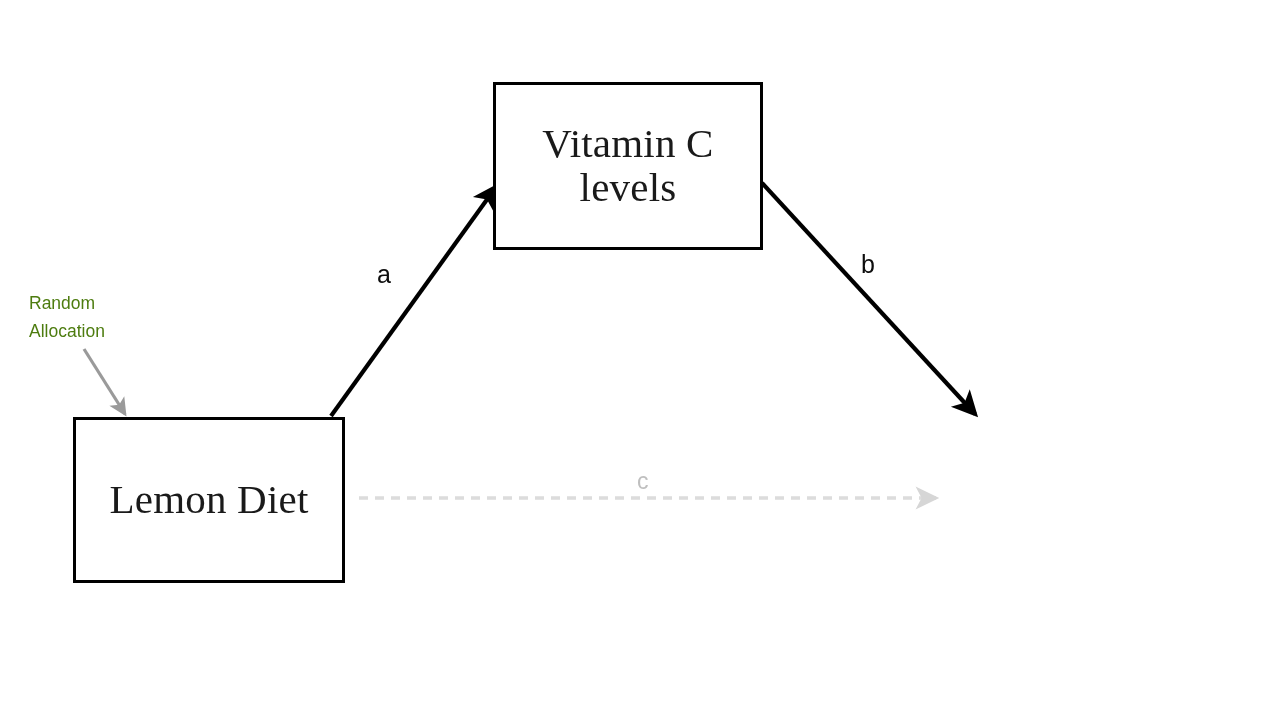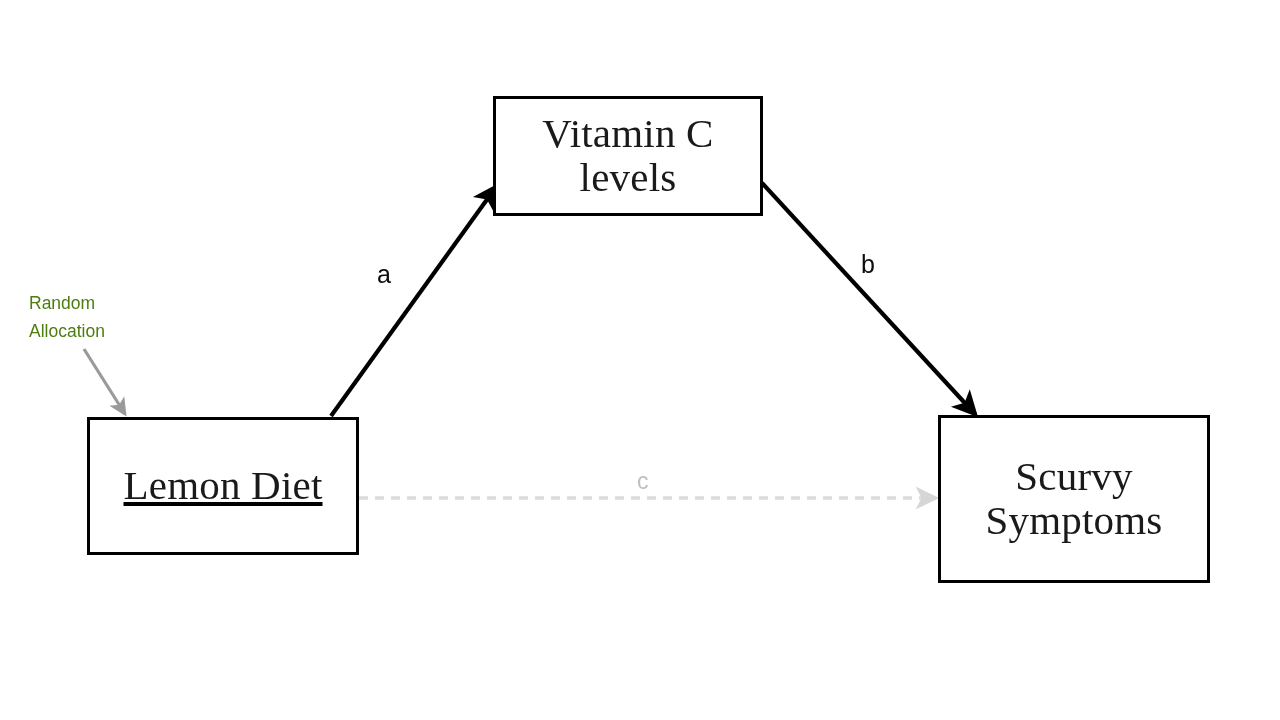--- a/index.html
+++ b/index.html
@@ -36,30 +36,29 @@
     font-family: "Liberation Serif", serif;
     font-size: 41px;
     line-height: 1.07;
     color: #1a1a1a;
     letter-spacing: 0.2px;
     white-space: pre-line;
     padding: 0 6px;
   }
   #node-vitaminc {
     left: 493px;
-    top: 96px;
+    top: 82px;
     width: 270px;
-    height: 120px;
+    height: 168px;
   }
   #node-lemondiet {
-    left: 87px;
+    left: 73px;
     top: 417px;
     width: 272px;
-    height: 138px;
-    text-decoration: underline;
+    height: 166px;
   }
   #node-scurvy {
     left: 938px;
     top: 415px;
     width: 272px;
     height: 168px;
   }
   .path-label {
     position: absolute;
     font-family: "Liberation Sans", sans-serif;
@@ -116,24 +115,20 @@
 
   <div class="node-box" id="node-vitaminc">
     <span class="node-label">Vitamin C
 levels</span>
   </div>
 
   <div class="node-box" id="node-lemondiet">
     <span class="node-label">Lemon Diet</span>
   </div>
 
-  <div class="node-box" id="node-scurvy">
-    <span class="node-label">Scurvy
-Symptoms</span>
-  </div>
 
   <span class="path-label" id="label-a">a</span>
 
   <span class="path-label" id="label-b">b</span>
 
   <span class="path-label" id="label-c">c</span>
 
   <div id="annotation-random">Random
 Allocation</div>
 

